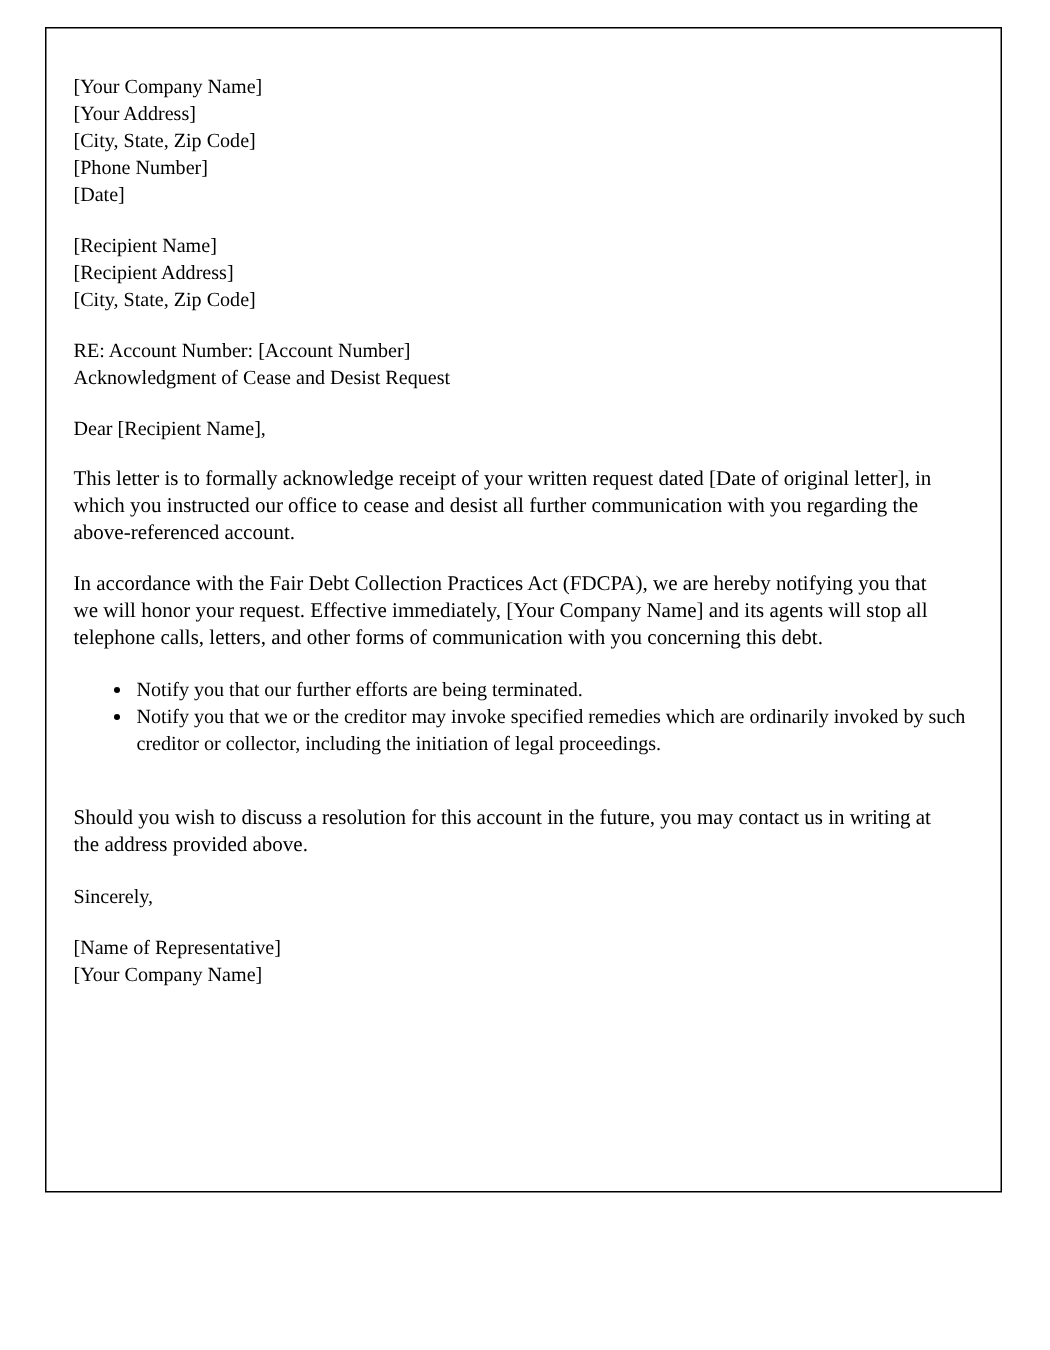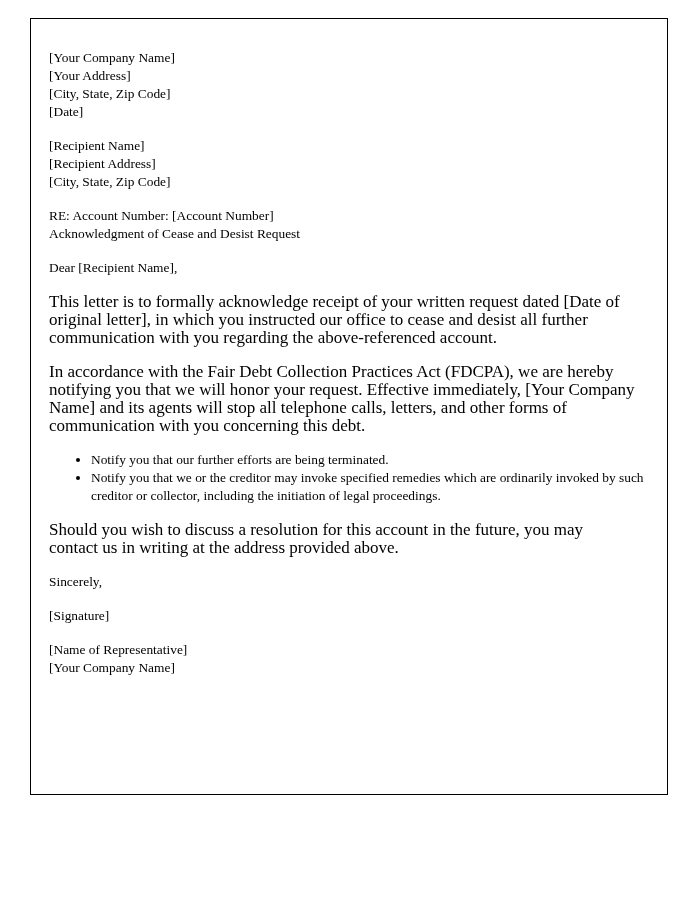--- a/index.html
+++ b/index.html
@@ -29,42 +29,43 @@
   .line {
     font-size: 13.4px;
     line-height: 18px;
     white-space: pre-wrap;
   }
   .block {
     margin: 0 0 16px 0;
   }
   .para {
     margin: 0 14px 16px 0;
-    font-size: 17px;
+    font-size: 14px;
     line-height: 18px;
   }
   ul.bullet-list {
-    margin: 0 0 16px 0;
+    margin: 0 0 32px 0;
     padding-left: 42px;
     list-style-type: disc;
   }
   ul.bullet-list li {
     font-size: 13.4px;
     line-height: 18px;
   }
 </style>
 </head>
 <body>
 
 <div class="letter-page">
 
   <div class="block">
     <div class="line">[Your Company Name]</div>
     <div class="line">[Your Address]</div>
     <div class="line">[City, State, Zip Code]</div>
+    <div class="line">[Phone Number]</div>
     <div class="line">[Date]</div>
   </div>
 
   <div class="block">
     <div class="line">[Recipient Name]</div>
     <div class="line">[Recipient Address]</div>
     <div class="line">[City, State, Zip Code]</div>
   </div>
 
   <div class="block">
@@ -85,22 +86,19 @@
     <li>Notify you that our further efforts are being terminated.</li>
     <li>Notify you that we or the creditor may invoke specified remedies which are ordinarily invoked by such creditor or collector, including the initiation of legal proceedings.</li>
   </ul>
 
   <p class="para">Should you wish to discuss a resolution for this account in the future, you may contact us in writing at the address provided above.</p>
 
   <div class="block">
     <div class="line">Sincerely,</div>
   </div>
 
-  <div class="block">
-    <div class="line">[Signature]</div>
-  </div>
 
   <div class="block">
     <div class="line">[Name of Representative]</div>
     <div class="line">[Your Company Name]</div>
   </div>
 
 </div>
 
 </body></html>

